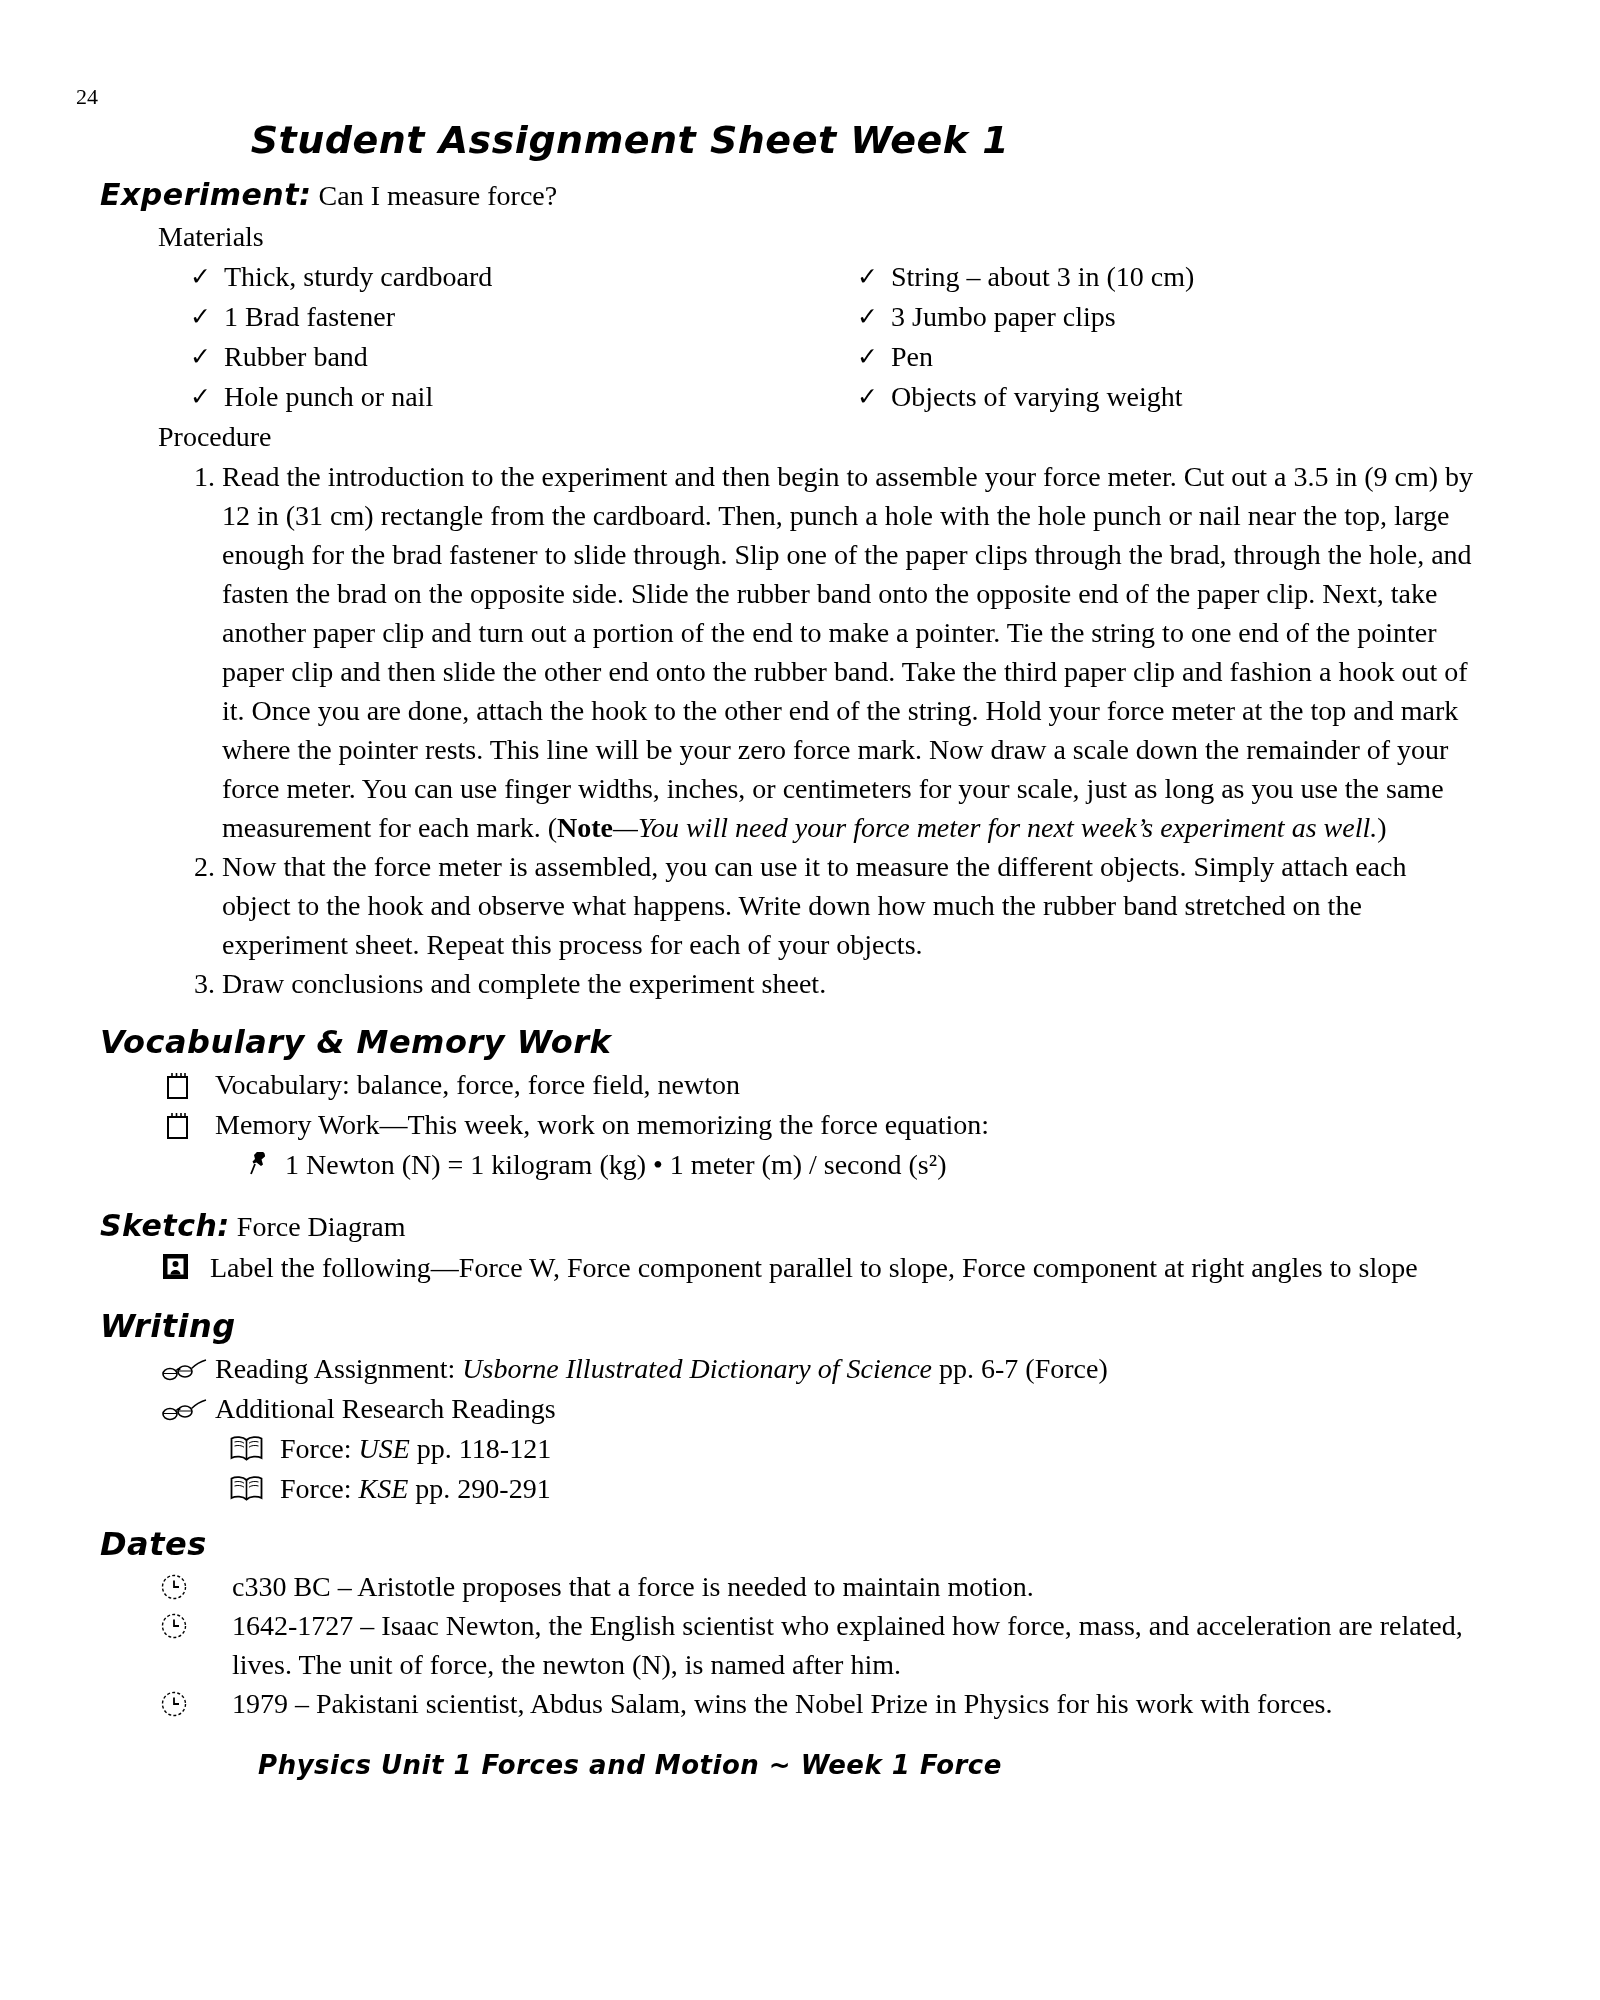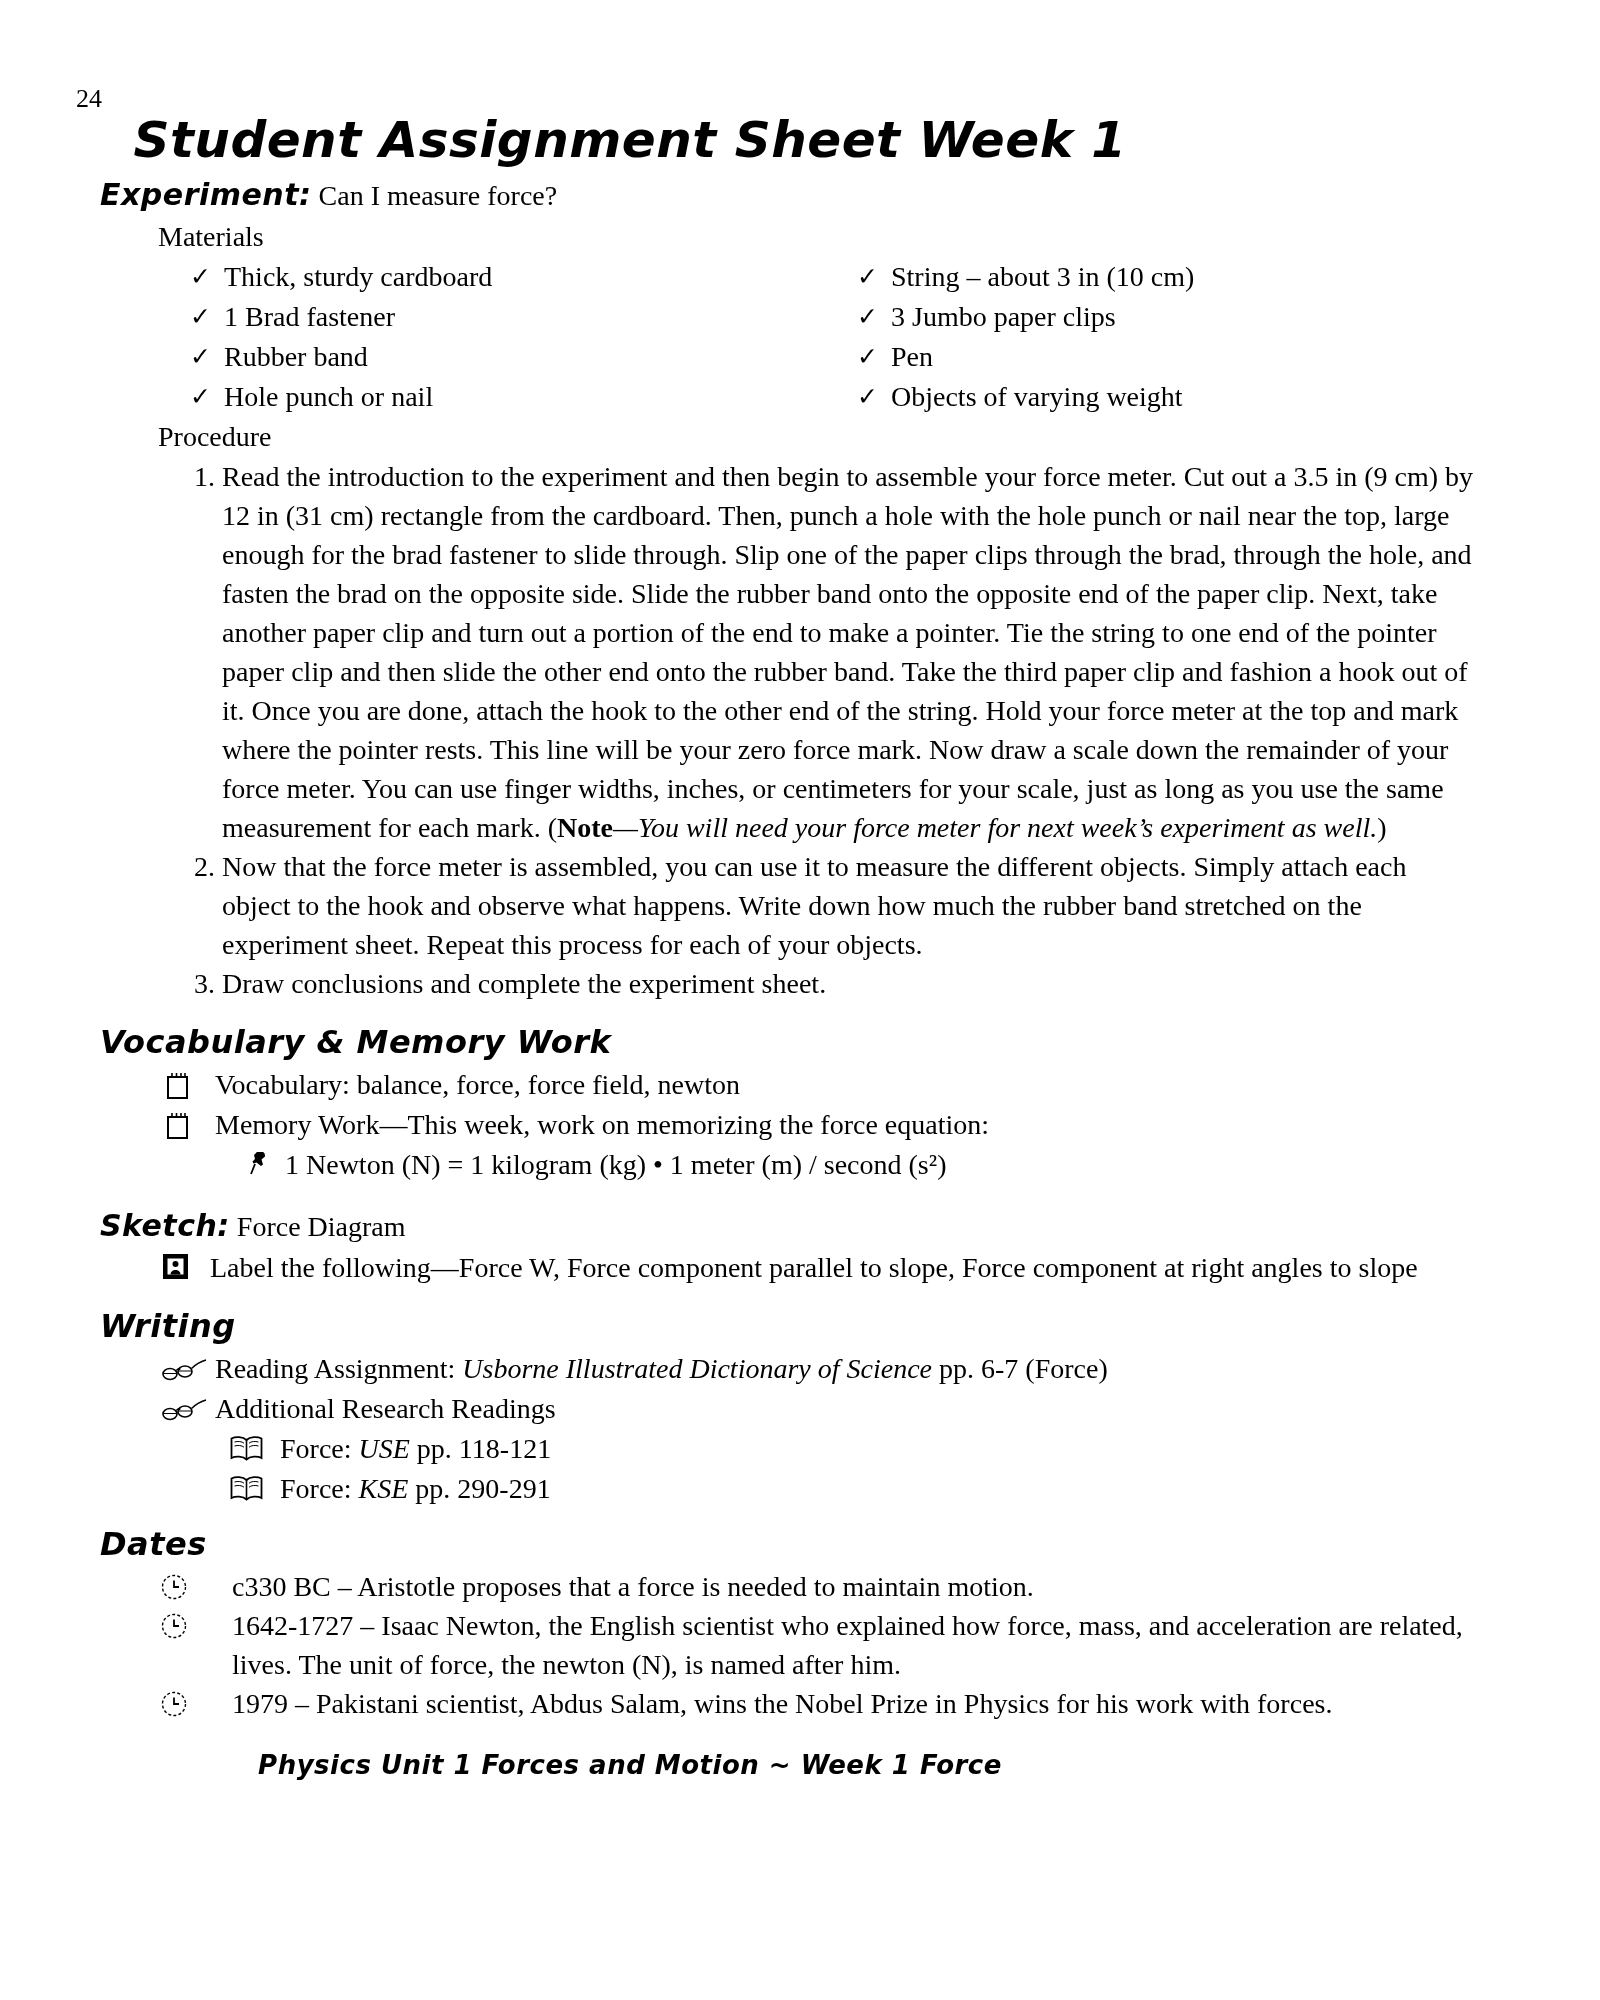--- a/index.html
+++ b/index.html
@@ -2,27 +2,27 @@
 <html><head>
 <meta charset="utf-8">
 <style>
   html,body{margin:0;padding:0;}
   body{
     width:1600px;height:2000px;background:#ffffff;color:#000;
     font-family:"Liberation Serif", serif;font-size:28px;
     position:relative;overflow:hidden;
   }
   .content{padding:0 120px 0 100px;}
-  .page-number{position:absolute;left:76px;top:84px;font-size:26px;}
+  .page-number{position:absolute;left:76px;top:84px;font-size:22px;}
 
   
   .hand{font-family:"DejaVu Sans", sans-serif;font-weight:700;font-style:italic;letter-spacing:.5px;}
 
   .title-block{width:1060px;text-align:center;padding-top:118px;}
-  .doc-title{font-size:50px;line-height:44px;}
+  .doc-title{font-size:38px;line-height:44px;}
   .doc-subtitle{font-size:29px;line-height:36px;}
 
   .heading-line{margin-top:12px;line-height:42px;}
   .heading-line .hand{font-size:30px;}
   .section-heading{font-size:32px;line-height:46px;margin-top:16px;}
 
   .sub-label{margin-left:58px;line-height:40px;}
 
   .mat-grid{margin-left:90px;display:grid;grid-template-columns:667px 1fr;}
   .check-item{display:flex;line-height:40px;}

